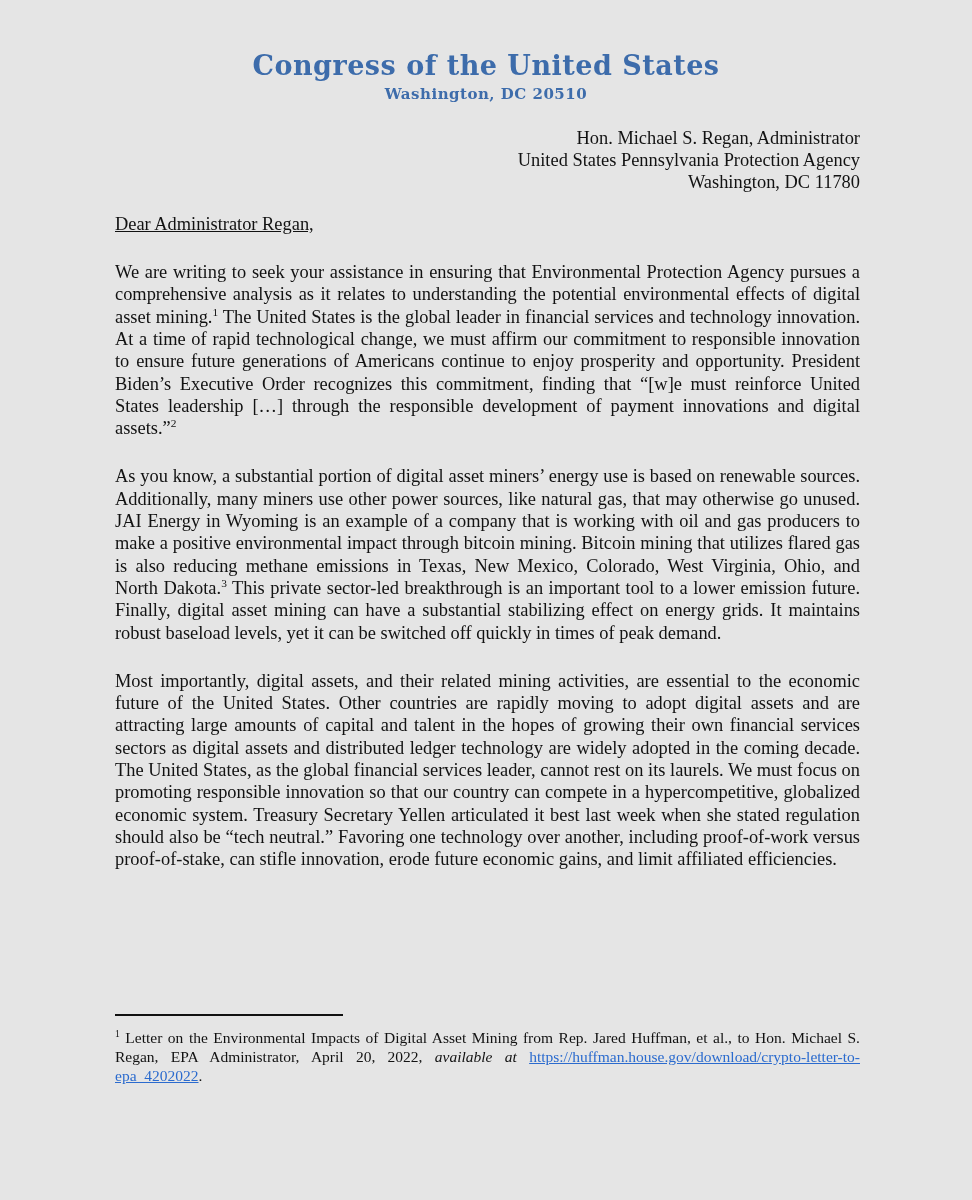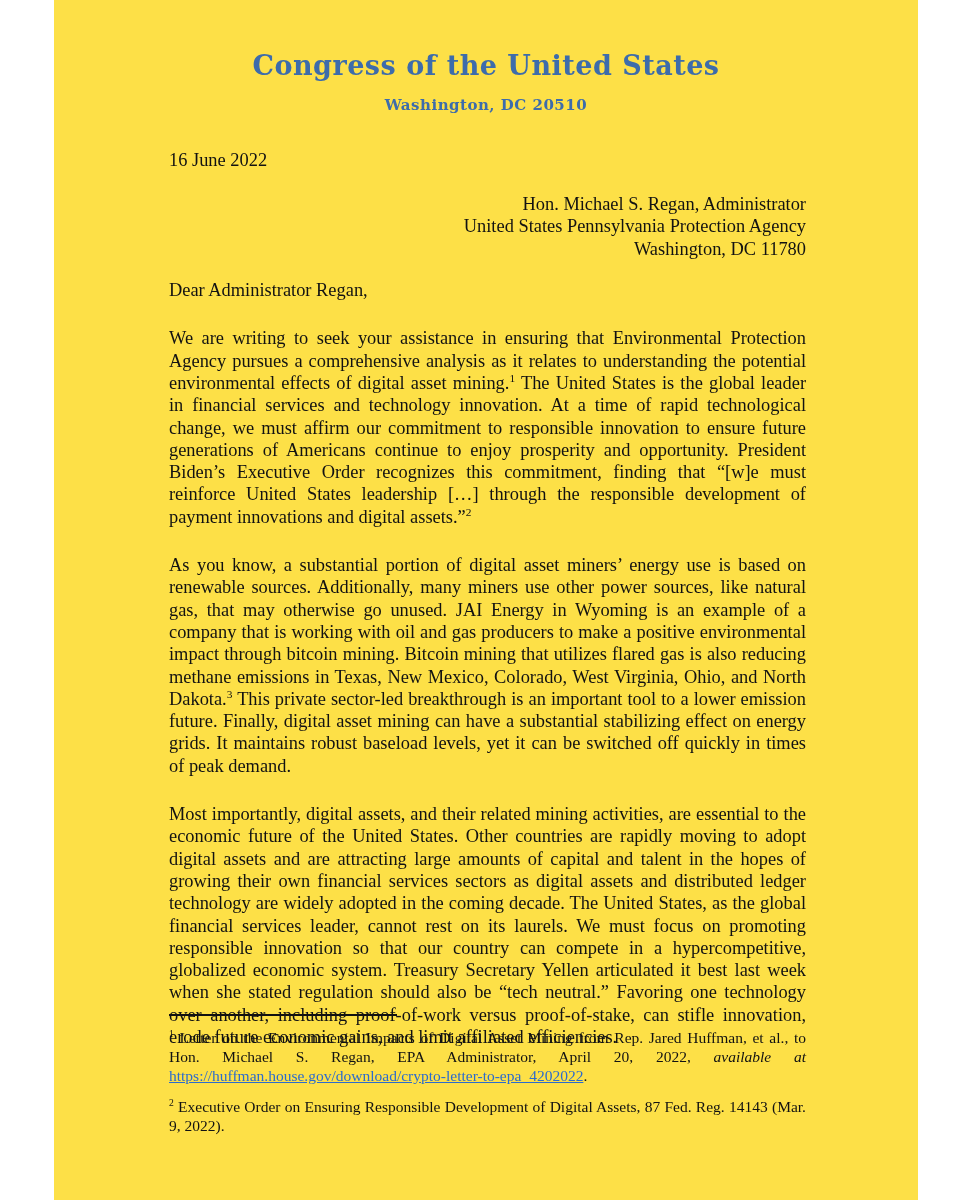--- a/index.html
+++ b/index.html
@@ -1,54 +1,54 @@
 <!DOCTYPE html>
 <html><head>
 <meta charset="utf-8">
 <style>
   * { box-sizing: border-box; }
   html, body { margin: 0; padding: 0; background: #ffffff; }
   .page {
     position: relative;
-    width: 864px;
+    width: 972px;
     height: 1200px;
     margin: 0 auto;
-    background: #fde047;
+    background: #e5e5e5;
     font-family: "Liberation Serif", serif;
     color: #121212;
     overflow: hidden;
   }
   
   .letterhead { padding-top: 50px; text-align: center; }
   .letterhead-title {
     font-family: "DejaVu Serif", serif;
     font-weight: bold;
     font-size: 27px;
     line-height: 1.2;
     color: #3d6cab;
     letter-spacing: 0.5px;
   }
   .letterhead-sub {
     font-family: "DejaVu Serif", serif;
     font-weight: bold;
     font-size: 15px;
     line-height: 1.3;
-    margin-top: 14px;
+    margin-top: 3px;
     color: #3d6cab;
     letter-spacing: 0.5px;
   }
   
   .content {
     margin: 0 112px 0 115px;
     font-size: 18.4px;
     line-height: 22.3px;
   }
   .date-line { margin-top: 33px; }
   .recipient { margin-top: 22px; text-align: right; }
-  .salutation { margin-top: 19px; }
+  .salutation { margin-top: 19px; text-decoration: underline; }
   p.body-par {
     margin: 26px 0 0 0;
     text-align: justify;
   }
   sup {
     font-size: 0.62em;
     line-height: 0;
     vertical-align: super;
   }
   
@@ -79,37 +79,35 @@
 
 <div class="page">
 
   <div class="letterhead">
     <div class="letterhead-title">Congress of the United States</div>
     <div class="letterhead-sub">Washington, DC 20510</div>
   </div>
 
   <div class="content">
 
-    <div class="date-line">16 June 2022</div>
 
     <div class="recipient">
       <div>Hon. Michael S. Regan, Administrator</div>
       <div>United States Pennsylvania Protection Agency</div>
       <div>Washington, DC 11780</div>
     </div>
 
     <div class="salutation">Dear Administrator Regan,</div>
 
     <p class="body-par">We are writing to seek your assistance in ensuring that Environmental Protection Agency pursues a comprehensive analysis as it relates to understanding the potential environmental effects of digital asset mining.<sup>1</sup> The United States is the global leader in financial services and technology innovation. At a time of rapid technological change, we must affirm our commitment to responsible innovation to ensure future generations of Americans continue to enjoy prosperity and opportunity. President Biden’s Executive Order recognizes this commitment, finding that “[w]e must reinforce United States leadership […] through the responsible development of payment innovations and digital assets.”<sup>2</sup></p>
 
     <p class="body-par">As you know, a substantial portion of digital asset miners’ energy use is based on renewable sources. Additionally, many miners use other power sources, like natural gas, that may otherwise go unused. JAI Energy in Wyoming is an example of a company that is working with oil and gas producers to make a positive environmental impact through bitcoin mining. Bitcoin mining that utilizes flared gas is also reducing methane emissions in Texas, New Mexico, Colorado, West Virginia, Ohio, and North Dakota.<sup>3</sup> This private sector-led breakthrough is an important tool to a lower emission future. Finally, digital asset mining can have a substantial stabilizing effect on energy grids. It maintains robust baseload levels, yet it can be switched off quickly in times of peak demand.</p>
 
     <p class="body-par">Most importantly, digital assets, and their related mining activities, are essential to the economic future of the United States. Other countries are rapidly moving to adopt digital assets and are attracting large amounts of capital and talent in the hopes of growing their own financial services sectors as digital assets and distributed ledger technology are widely adopted in the coming decade. The United States, as the global financial services leader, cannot rest on its laurels. We must focus on promoting responsible innovation so that our country can compete in a hypercompetitive, globalized economic system. Treasury Secretary Yellen articulated it best last week when she stated regulation should also be “tech neutral.” Favoring one technology over another, including proof-of-work versus proof-of-stake, can stifle innovation, erode future economic gains, and limit affiliated efficiencies.</p>
 
   </div>
 
   <div class="footnotes">
     <div class="fn-sep"></div>
     <div class="fn-item"><sup>1</sup> Letter on the Environmental Impacts of Digital Asset Mining from Rep. Jared Huffman, et al., to Hon. Michael S. Regan, EPA Administrator, April 20, 2022, <em>available at</em> <a href="#">https://huffman.house.gov/download/crypto-letter-to-epa_4202022</a>.</div>
-    <div class="fn-item"><sup>2</sup> Executive Order on Ensuring Responsible Development of Digital Assets, 87 Fed. Reg. 14143 (Mar. 9, 2022).</div>
   </div>
 
 </div>
 
 </body></html>

